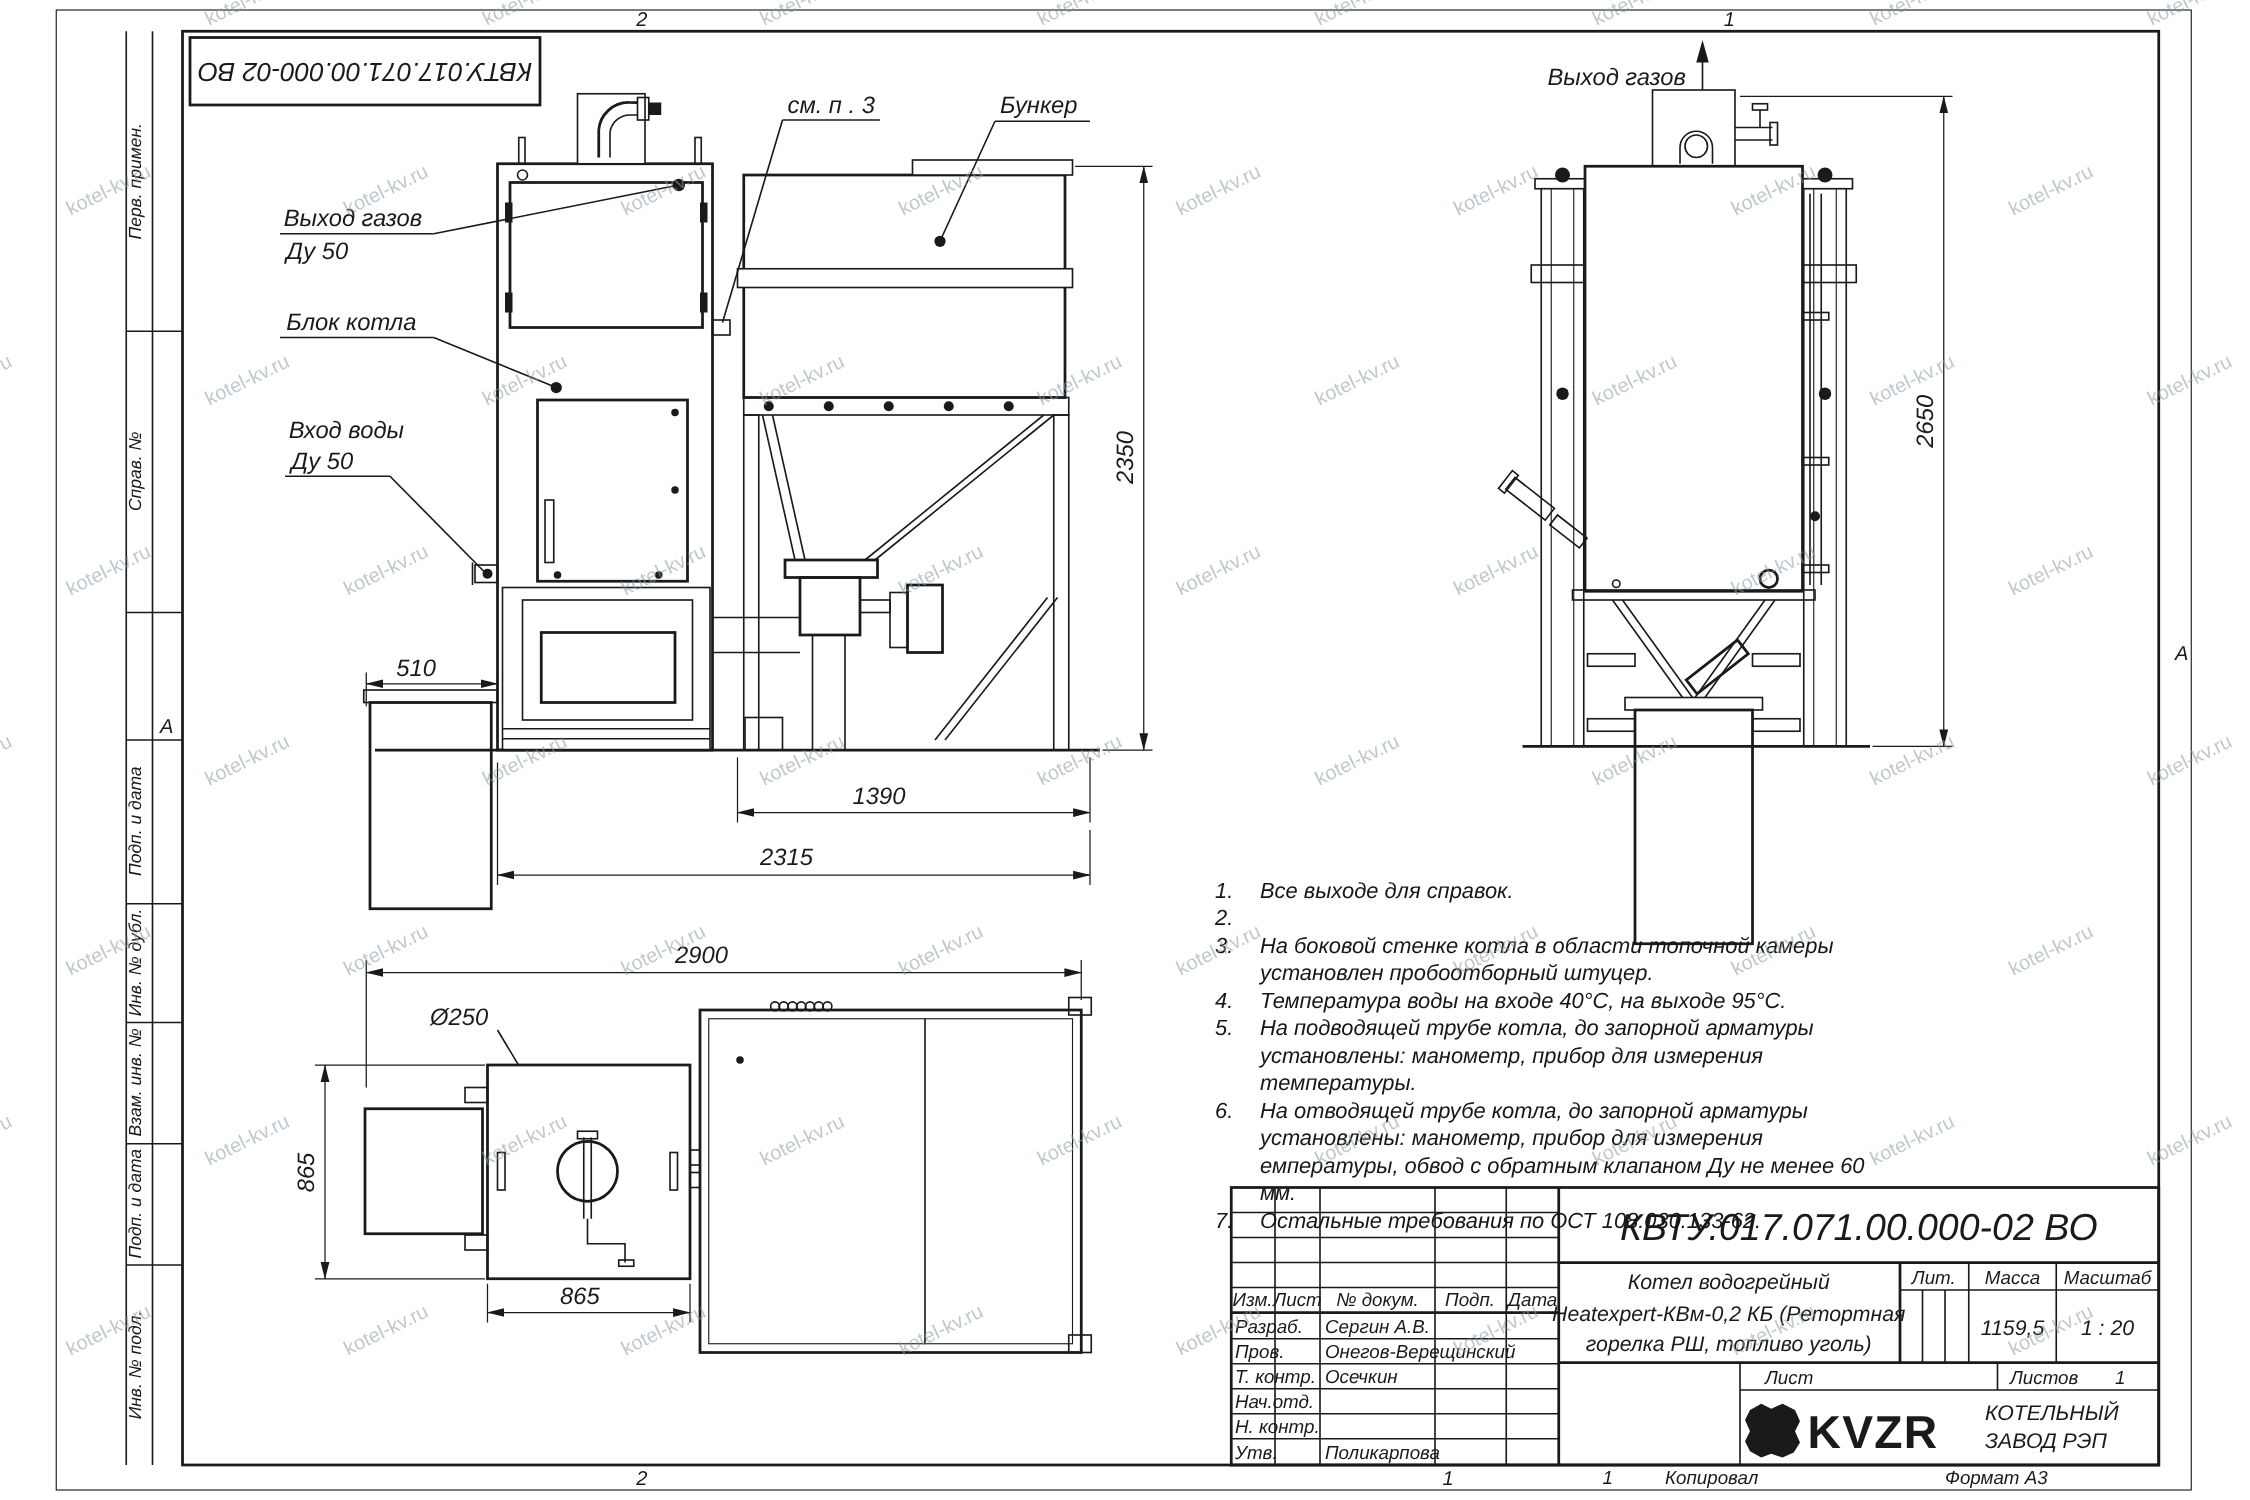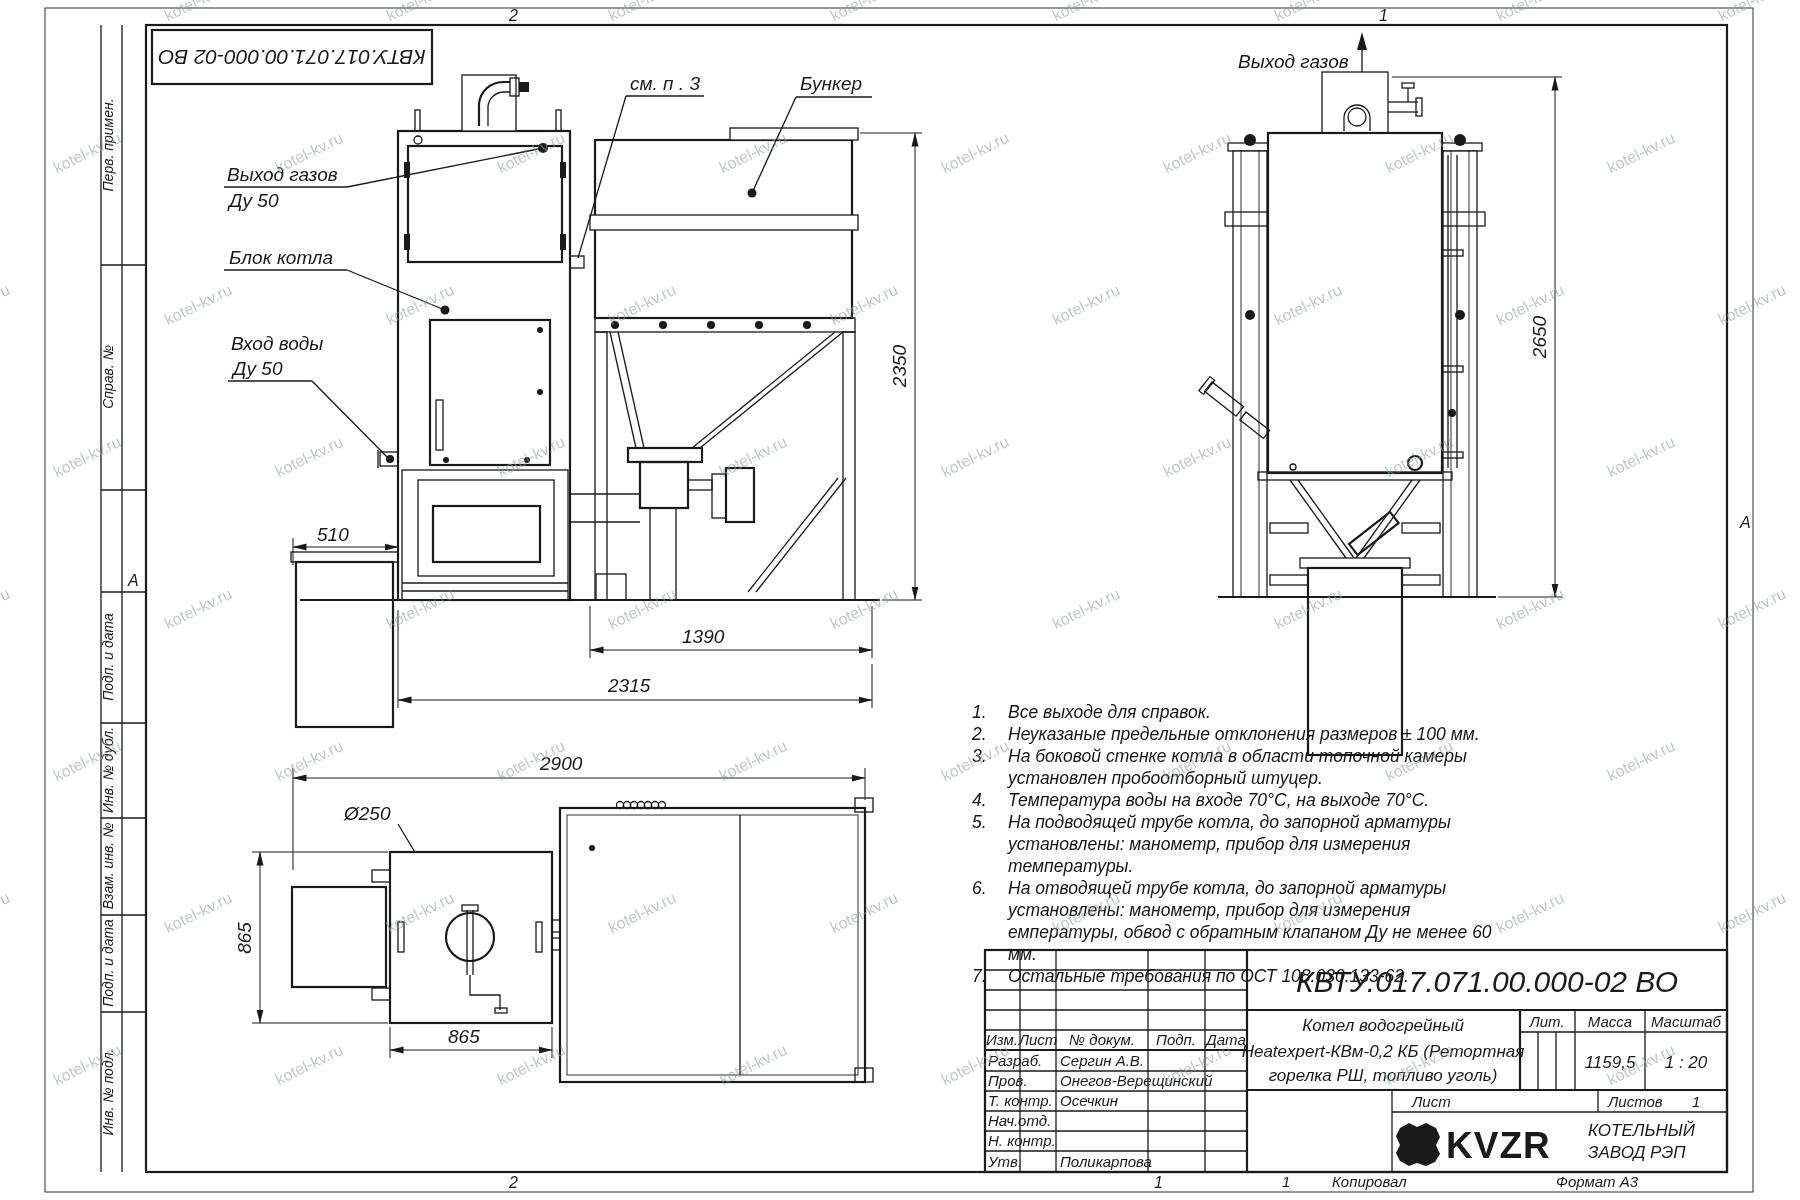--- a/index.html
+++ b/index.html
@@ -405,29 +405,28 @@
   </g>
 </svg>
 
 <div id="notes">
   <div class="note">
     <span>1.</span>
     <span class="tx">Все выходе для справок.</span>
   </div>
   <div class="note">
     <span>2.</span>
-    <span class="tx">Неуказаные предельные отклонения размеров ± 100 мм.</span>
   </div>
   <div class="note">
     <span>3.</span>
     <span class="tx">На боковой стенке котла в области топочной камеры установлен пробоотборный штуцер.</span>
   </div>
   <div class="note">
     <span>4.</span>
-    <span class="tx">Температура воды на входе 70°С, на выходе 70°С.</span>
+    <span class="tx">Температура воды на входе 40°С, на выходе 95°С.</span>
   </div>
   <div class="note">
     <span>5.</span>
     <span class="tx">На подводящей трубе котла, до запорной арматуры установлены: манометр, прибор для измерения температуры.</span>
   </div>
   <div class="note">
     <span>6.</span>
     <span class="tx">На отводящей трубе котла, до запорной арматуры установлены: манометр, прибор для измерения емпературы, обвод с обратным клапаном Ду не менее 60 мм.</span>
   </div>
   <div class="note">

